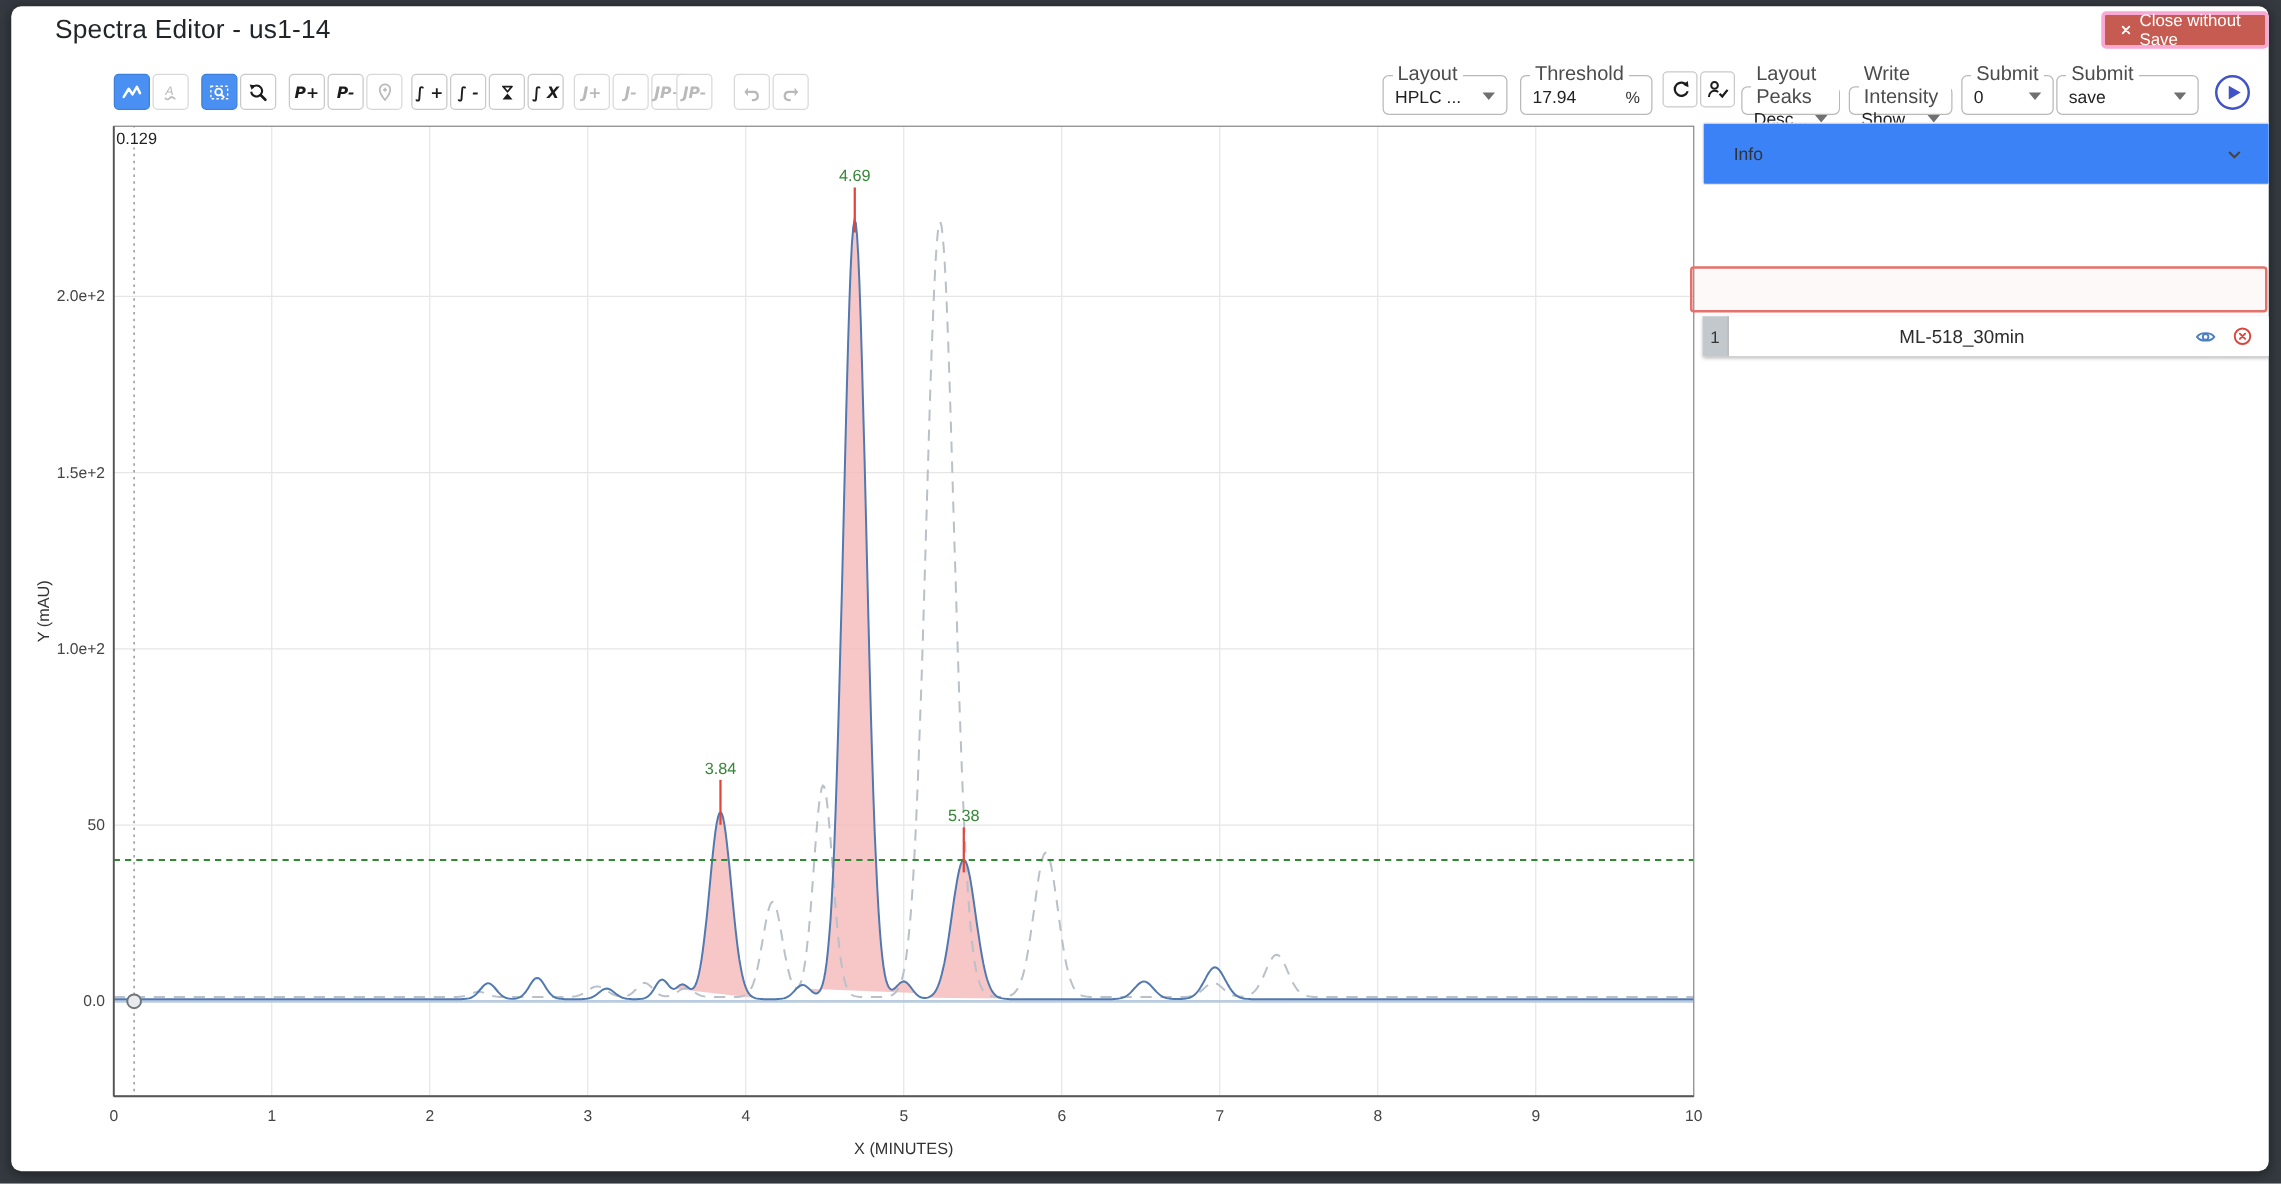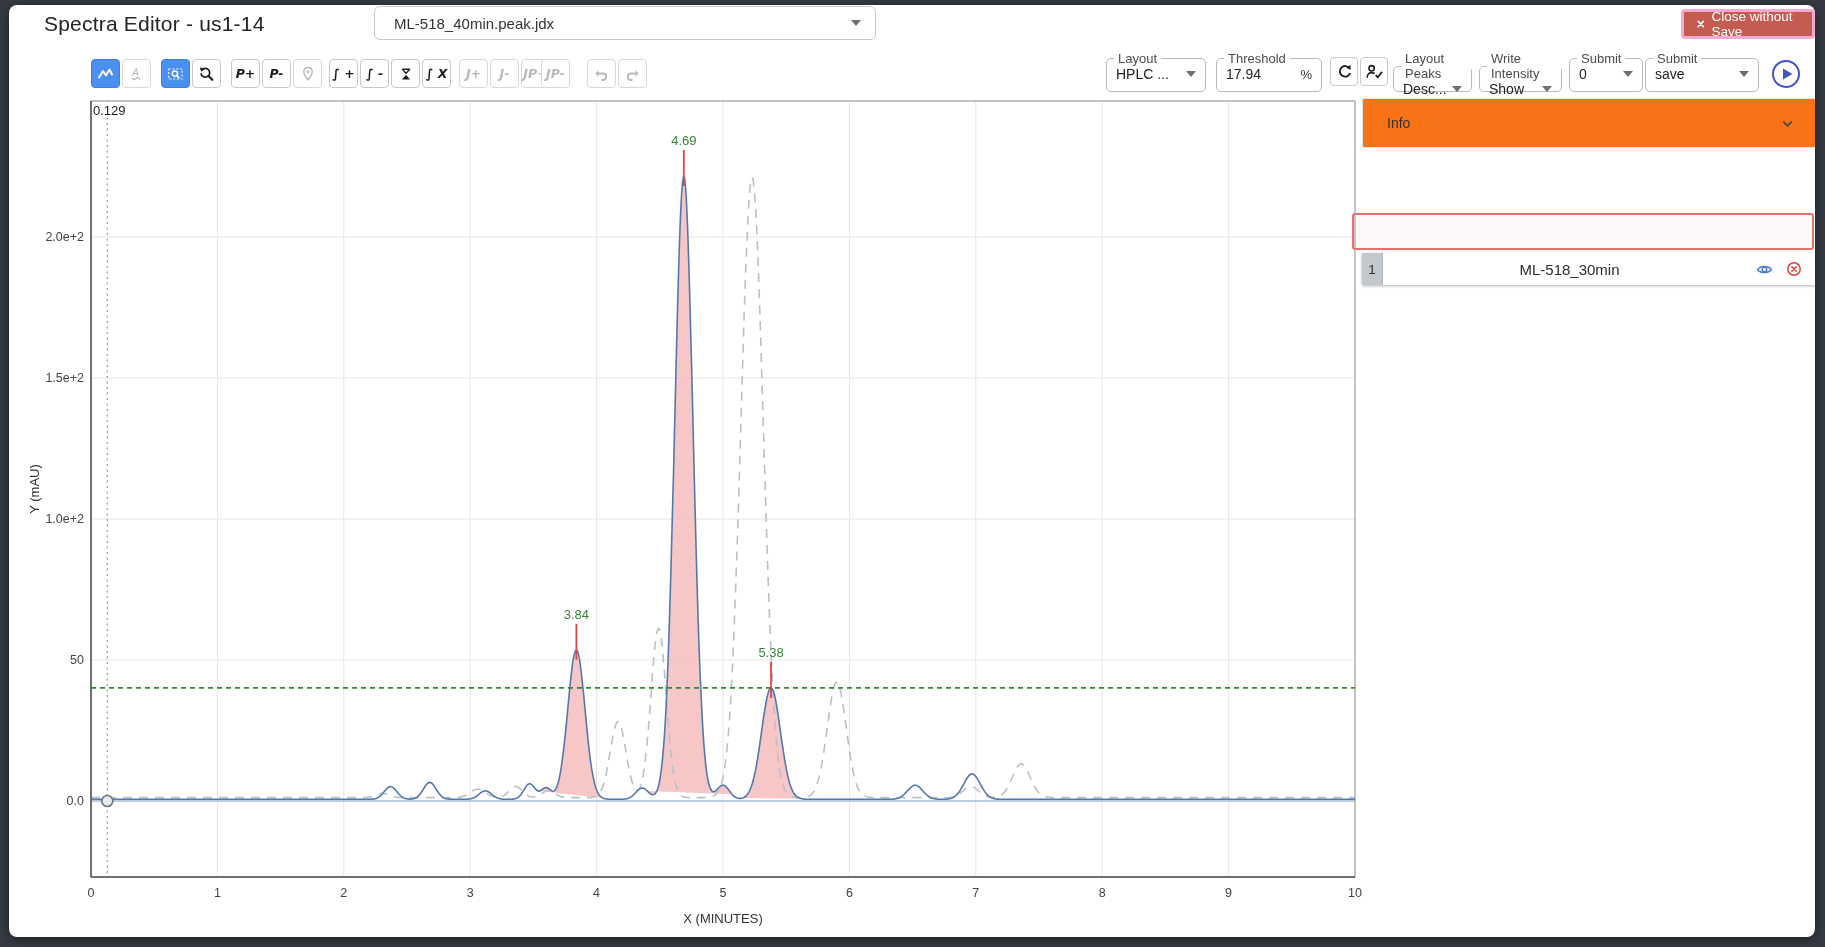--- a/index.html
+++ b/index.html
@@ -29,33 +29,33 @@
     color:#1c1c1c; cursor:pointer; }
   .tbtn.active { background:#4a90f2; border-color:#3d7fd9; color:#fff; }
   .tbtn.disabled { color:#b9b9b9; border-color:#d8d8d8; cursor:default; }
   .tbtn .txt { font-family:"DejaVu Sans", sans-serif; font-style:italic; font-weight:600;
     font-size:12.5px; white-space:nowrap; }
   .tbtn svg { display:block; }
 
   
   fieldset.ctl { position:absolute; top:46px; height:41px; border:1px solid #b9b9b9;
     border-radius:5px; background:#fff; }
-  fieldset.ctl legend { margin-left:7px; padding:0 4px; font-size:13px; color:#4c4c4c; }
+  fieldset.ctl legend { margin-left:7px; padding:0 4px; font-size:16px; color:#4c4c4c; }
   fieldset.ctl .row { display:flex; align-items:center; justify-content:space-between;
     padding:0 9px 3px 9px; font-size:14px; color:#222; cursor:pointer; }
   fieldset.ctl .suffix { font-size:13px; color:#333; }
   .icon-btn { position:absolute; top:52px; width:28px; height:29px; border:1px solid #c9c9c9;
     border-radius:4px; background:#fff; display:flex; align-items:center; justify-content:center;
     color:#1c1c1c; cursor:pointer; font-size:17px; }
   .play-btn { position:absolute; top:54px; width:30px; height:30px; background:#fff;
     border:none; cursor:pointer; }
 
   
   .panel { position:absolute; left:1353px; top:93px; width:454px; }
-  .acc-header { position:relative; background:#f97316; border:1px solid #e3e4e6;
+  .acc-header { position:relative; background:#3b82f6; border:1px solid #e3e4e6;
     border-radius:2px; display:flex; align-items:center; justify-content:space-between;
     padding:0 20px 0 24px; color:#333; font-size:14px; cursor:pointer; }
   .acc-info { height:50px; margin-bottom:2px; }
   .acc-comp { height:55px; margin-top:2px; }
   .highlight-box { position:absolute; left:-10px; top:115px; width:462px; height:37px;
     border:2px solid #e4716b; border-radius:3px; background:rgba(240,128,128,.05); }
   .add-btn { position:absolute; left:23px; top:124px; width:400px; height:25px;
     background:#fff; border:2px solid #151515; border-radius:9px; font-size:13px;
     color:#222; display:flex; align-items:center; justify-content:center; cursor:pointer; }
   .comp-row { position:absolute; left:0; top:155px; width:454px; height:32px; background:#fff;
@@ -70,24 +70,20 @@
   svg.chart { position:absolute; left:0; top:0; }
 </style>
 </head>
 <body>
 
 <div class="stage">
   <div class="card">
 
     <div class="page-title">Spectra Editor - us1-14</div>
 
-    <div class="file-select">
-      <span class="val">ML-518_40min.peak.jdx</span>
-      <span class="caret"></span>
-    </div>
 
     <div class="close-btn">
       <svg width="10" height="10" viewBox="0 0 10 10">
         <path d="M1.5 1.5 L8.5 8.5 M8.5 1.5 L1.5 8.5" stroke="#fff" stroke-width="2" stroke-linecap="round"></path>
       </svg>
       <span>Close without Save</span>
     </div>
 
     <div id="toolbar">
         <div class="tbtn active" style="left: 82px;">

